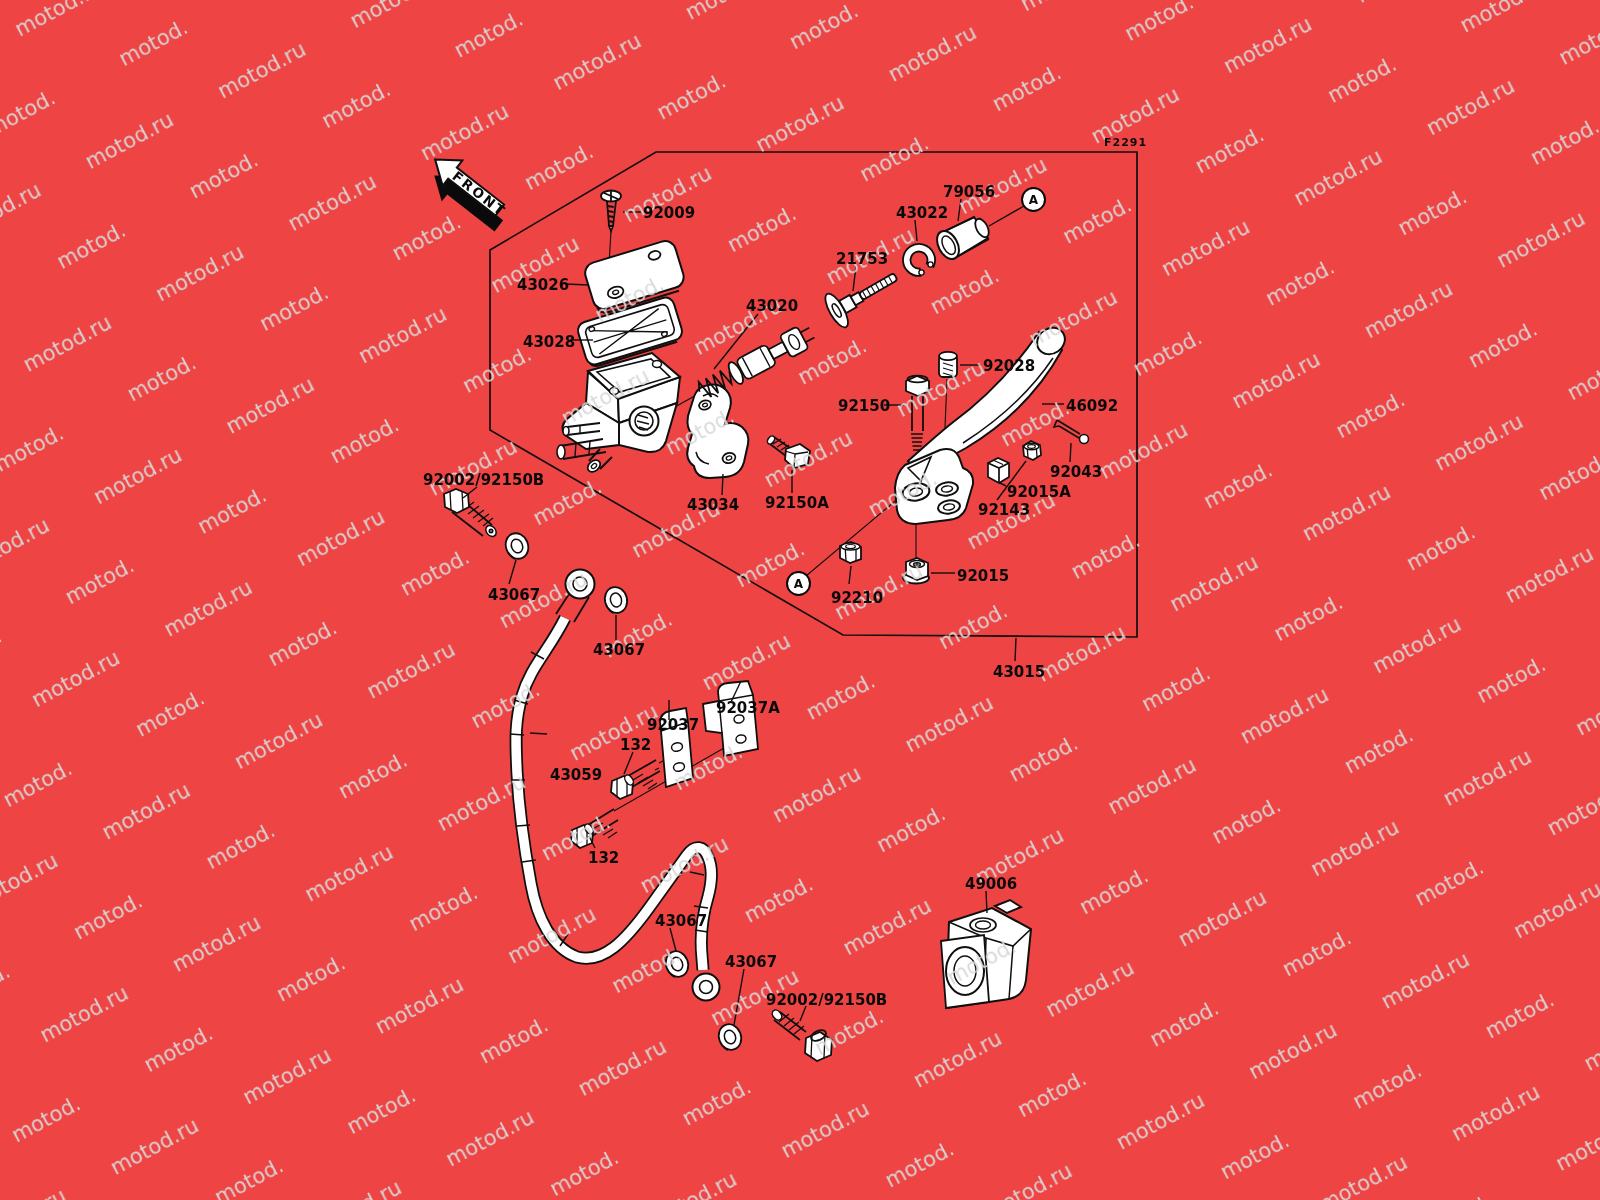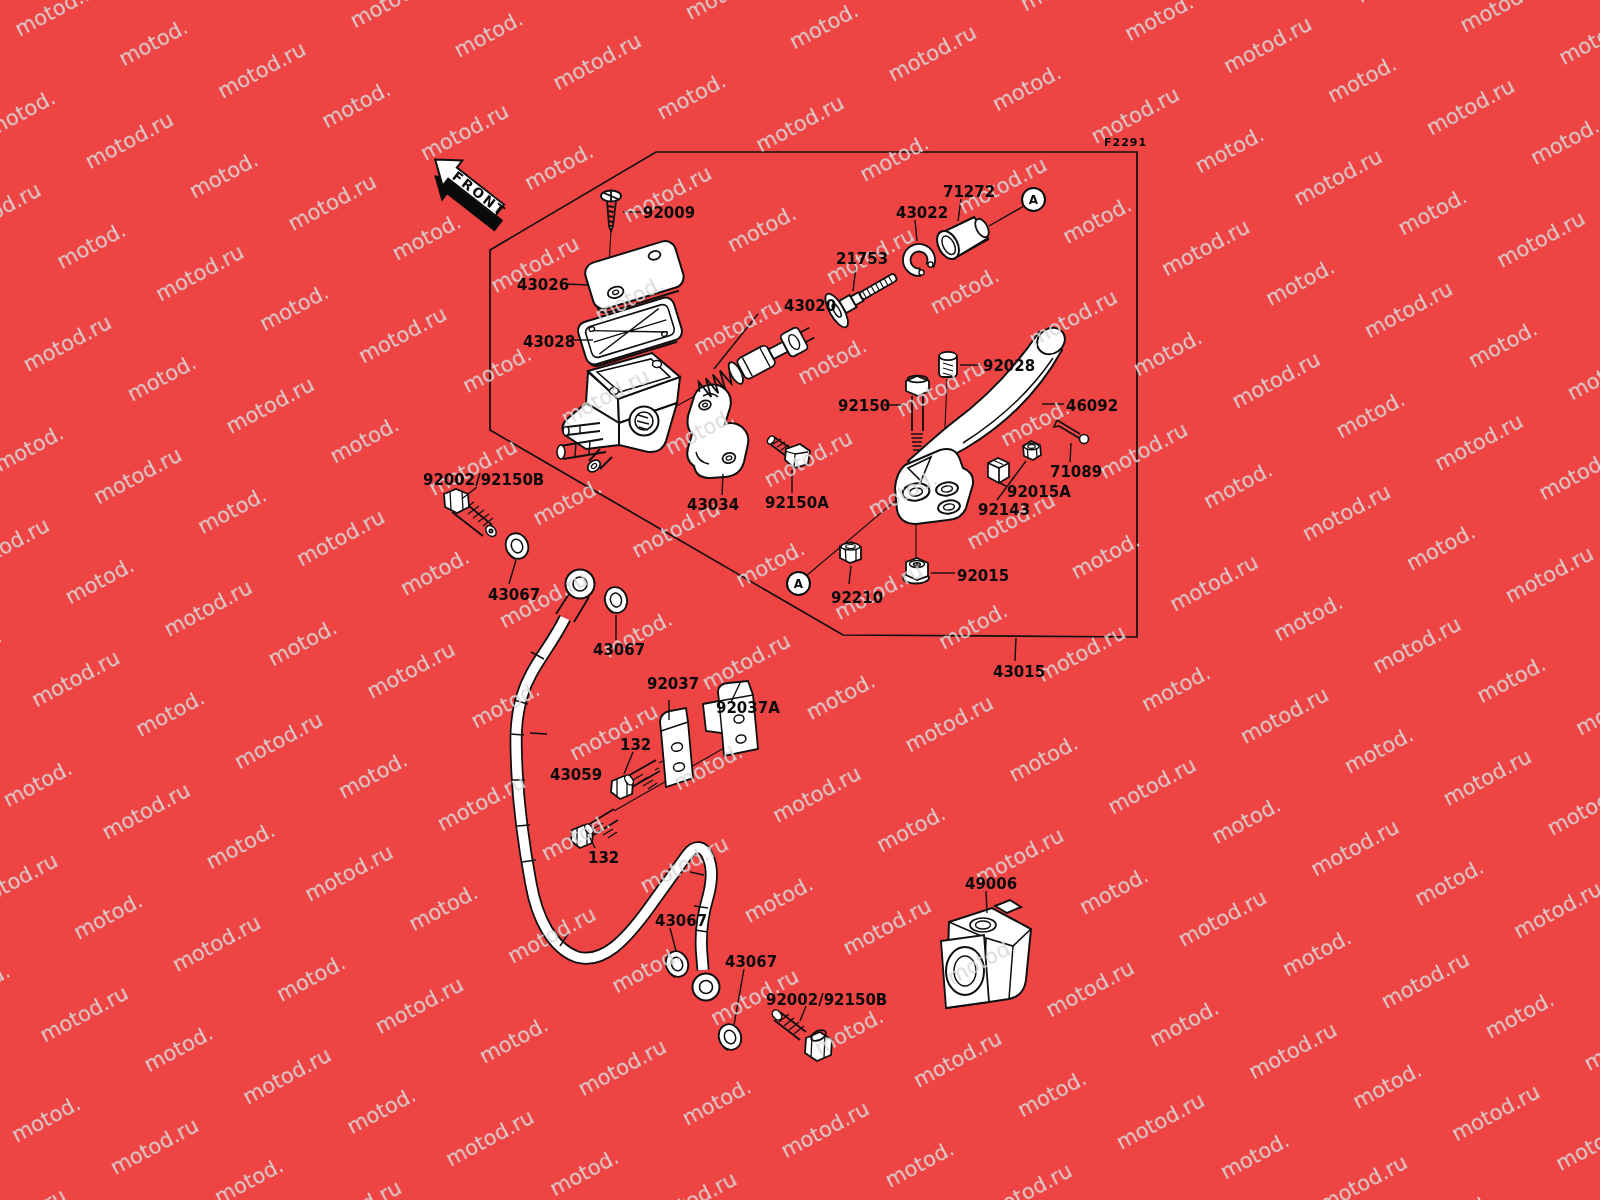--- a/index.html
+++ b/index.html
@@ -338,39 +338,39 @@
   <rect width="1600" height="1200" fill="url(#wm)" opacity="0.95"></rect>
 </svg>
 
   <div class="figcode" style="left:1104px;top:136px">F2291</div>
   <div class="aref" style="left:1021px;top:187px">A</div>
   <div class="aref" style="left:786px;top:571px">A</div>
 
   <div class="plabel" style="left:643px;top:204px">92009</div>
   <div class="plabel" style="left:517px;top:276px">43026</div>
   <div class="plabel" style="left:523px;top:333px">43028</div>
-  <div class="plabel" style="left:784px;top:297px">43020</div>
+  <div class="plabel" style="left:746px;top:297px">43020</div>
   <div class="plabel" style="left:836px;top:250px">21753</div>
   <div class="plabel" style="left:896px;top:204px">43022</div>
-  <div class="plabel" style="left:943px;top:183px">71272</div>
+  <div class="plabel" style="left:943px;top:183px">79056</div>
   <div class="plabel" style="left:983px;top:357px">92028</div>
   <div class="plabel" style="left:838px;top:397px">92150</div>
   <div class="plabel" style="left:1066px;top:397px">46092</div>
-  <div class="plabel" style="left:1050px;top:463px">71089</div>
+  <div class="plabel" style="left:1050px;top:463px">92043</div>
   <div class="plabel" style="left:1007px;top:483px">92015A</div>
   <div class="plabel" style="left:978px;top:501px">92143</div>
   <div class="plabel" style="left:687px;top:496px">43034</div>
   <div class="plabel" style="left:765px;top:494px">92150A</div>
   <div class="plabel" style="left:423px;top:471px">92002/92150B</div>
   <div class="plabel" style="left:488px;top:586px">43067</div>
   <div class="plabel" style="left:593px;top:641px">43067</div>
   <div class="plabel" style="left:831px;top:589px">92210</div>
   <div class="plabel" style="left:957px;top:567px">92015</div>
   <div class="plabel" style="left:993px;top:663px">43015</div>
-  <div class="plabel" style="left:647px;top:675px">92037</div>
+  <div class="plabel" style="left:647px;top:716px">92037</div>
   <div class="plabel" style="left:716px;top:699px">92037A</div>
   <div class="plabel" style="left:620px;top:736px">132</div>
   <div class="plabel" style="left:588px;top:849px">132</div>
   <div class="plabel" style="left:550px;top:766px">43059</div>
   <div class="plabel" style="left:655px;top:912px">43067</div>
   <div class="plabel" style="left:725px;top:953px">43067</div>
   <div class="plabel" style="left:766px;top:991px">92002/92150B</div>
   <div class="plabel" style="left:965px;top:875px">49006</div>
 
 </div>

